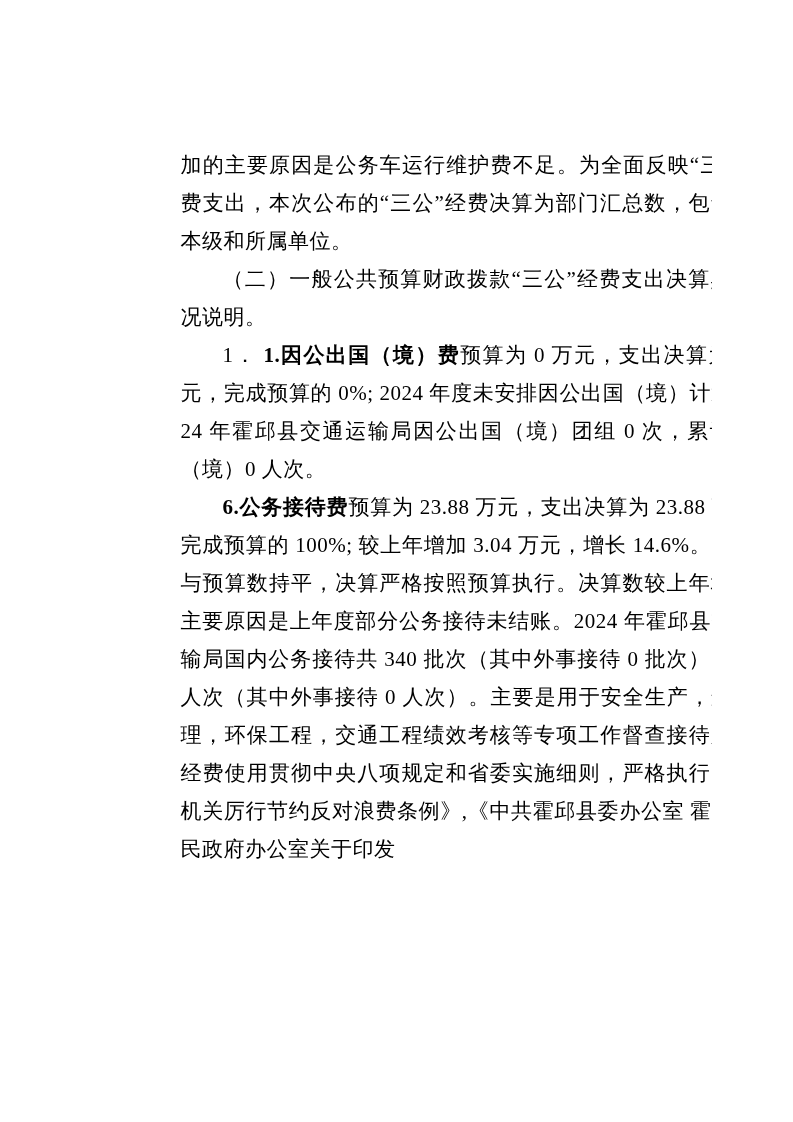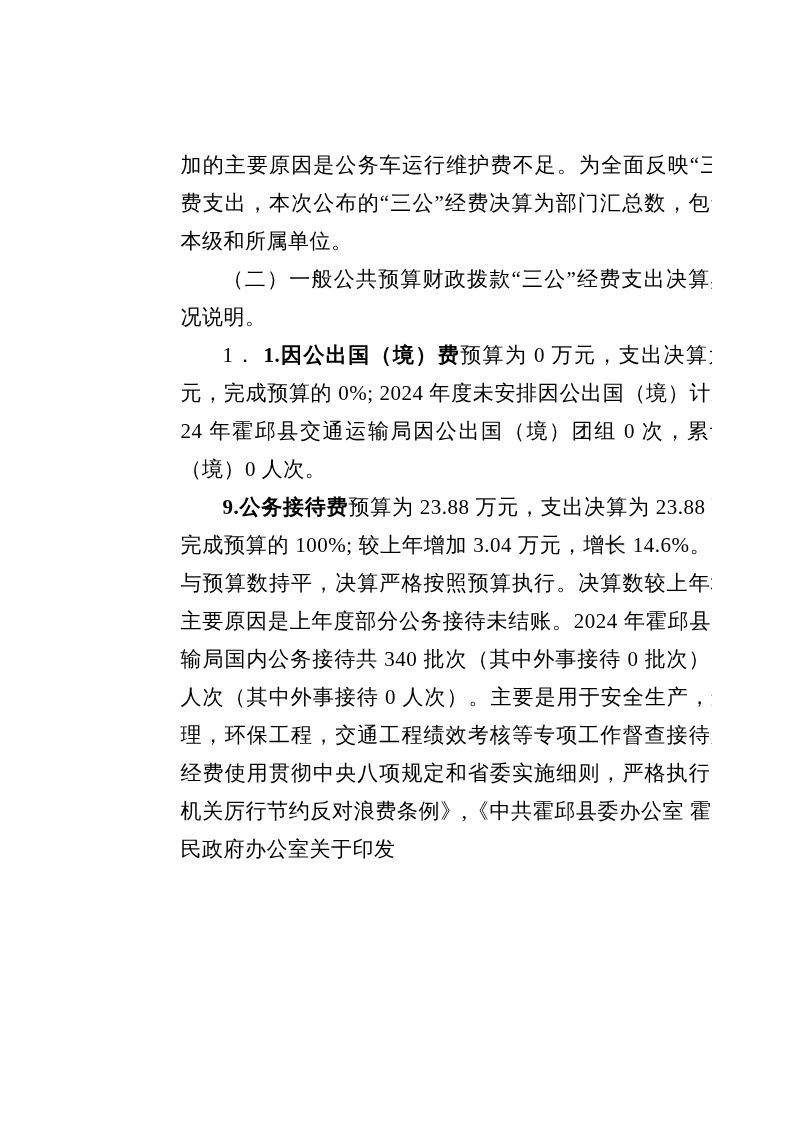--- a/index.html
+++ b/index.html
@@ -56,18 +56,18 @@
 <div class="page">
   <div class="content">
 
     <p class="para">加的主要原因是公务车运行维护费不足。为全面反映“三公”经费支出，本次公布的“三公”经费决算为部门汇总数，包含单位本级和所属单位。</p>
 
     <p class="para indent heading">（二）一般公共预算财政拨款“三公”经费支出决算具体情况说明。</p>
 
 
     <p class="para indent"><span>1． </span><b>1.因公出国（境）费</b><span>预算为 0 万元，支出决算为 0 万元，完成预算的 0%; 2024 年度未安排因公出国（境）计划。2024 年霍邱县交通运输局因公出国（境）团组 0 次，累计出国（境）0 人次。</span></p>
 
-    <p class="para indent"><b>9.公务接待费</b><span>预算为 23.88 万元，支出决算为 23.88 万元，完成预算的 100%; 较上年增加 3.04 万元，增长 14.6%。决算数与预算数持平，决算严格按照预算执行。决算数较上年增加的主要原因是上年度部分公务接待未结账。2024 年霍邱县交通运输局国内公务接待共 340 批次（其中外事接待 0 批次），2632 人次（其中外事接待 0 人次）。主要是用于安全生产，运输管理，环保工程，交通工程绩效考核等专项工作督查接待用餐。经费使用贯彻中央八项规定和省委实施细则，严格执行《党政机关厉行节约反对浪费条例》,《中共霍邱县委办公室 霍邱县人民政府办公室关于印发</span></p>
+    <p class="para indent"><b>6.公务接待费</b><span>预算为 23.88 万元，支出决算为 23.88 万元，完成预算的 100%; 较上年增加 3.04 万元，增长 14.6%。决算数与预算数持平，决算严格按照预算执行。决算数较上年增加的主要原因是上年度部分公务接待未结账。2024 年霍邱县交通运输局国内公务接待共 340 批次（其中外事接待 0 批次），2632 人次（其中外事接待 0 人次）。主要是用于安全生产，运输管理，环保工程，交通工程绩效考核等专项工作督查接待用餐。经费使用贯彻中央八项规定和省委实施细则，严格执行《党政机关厉行节约反对浪费条例》,《中共霍邱县委办公室 霍邱县人民政府办公室关于印发</span></p>
 
     <div class="page-number">-2-</div>
 
   </div>
 </div>
 
 </body></html>

